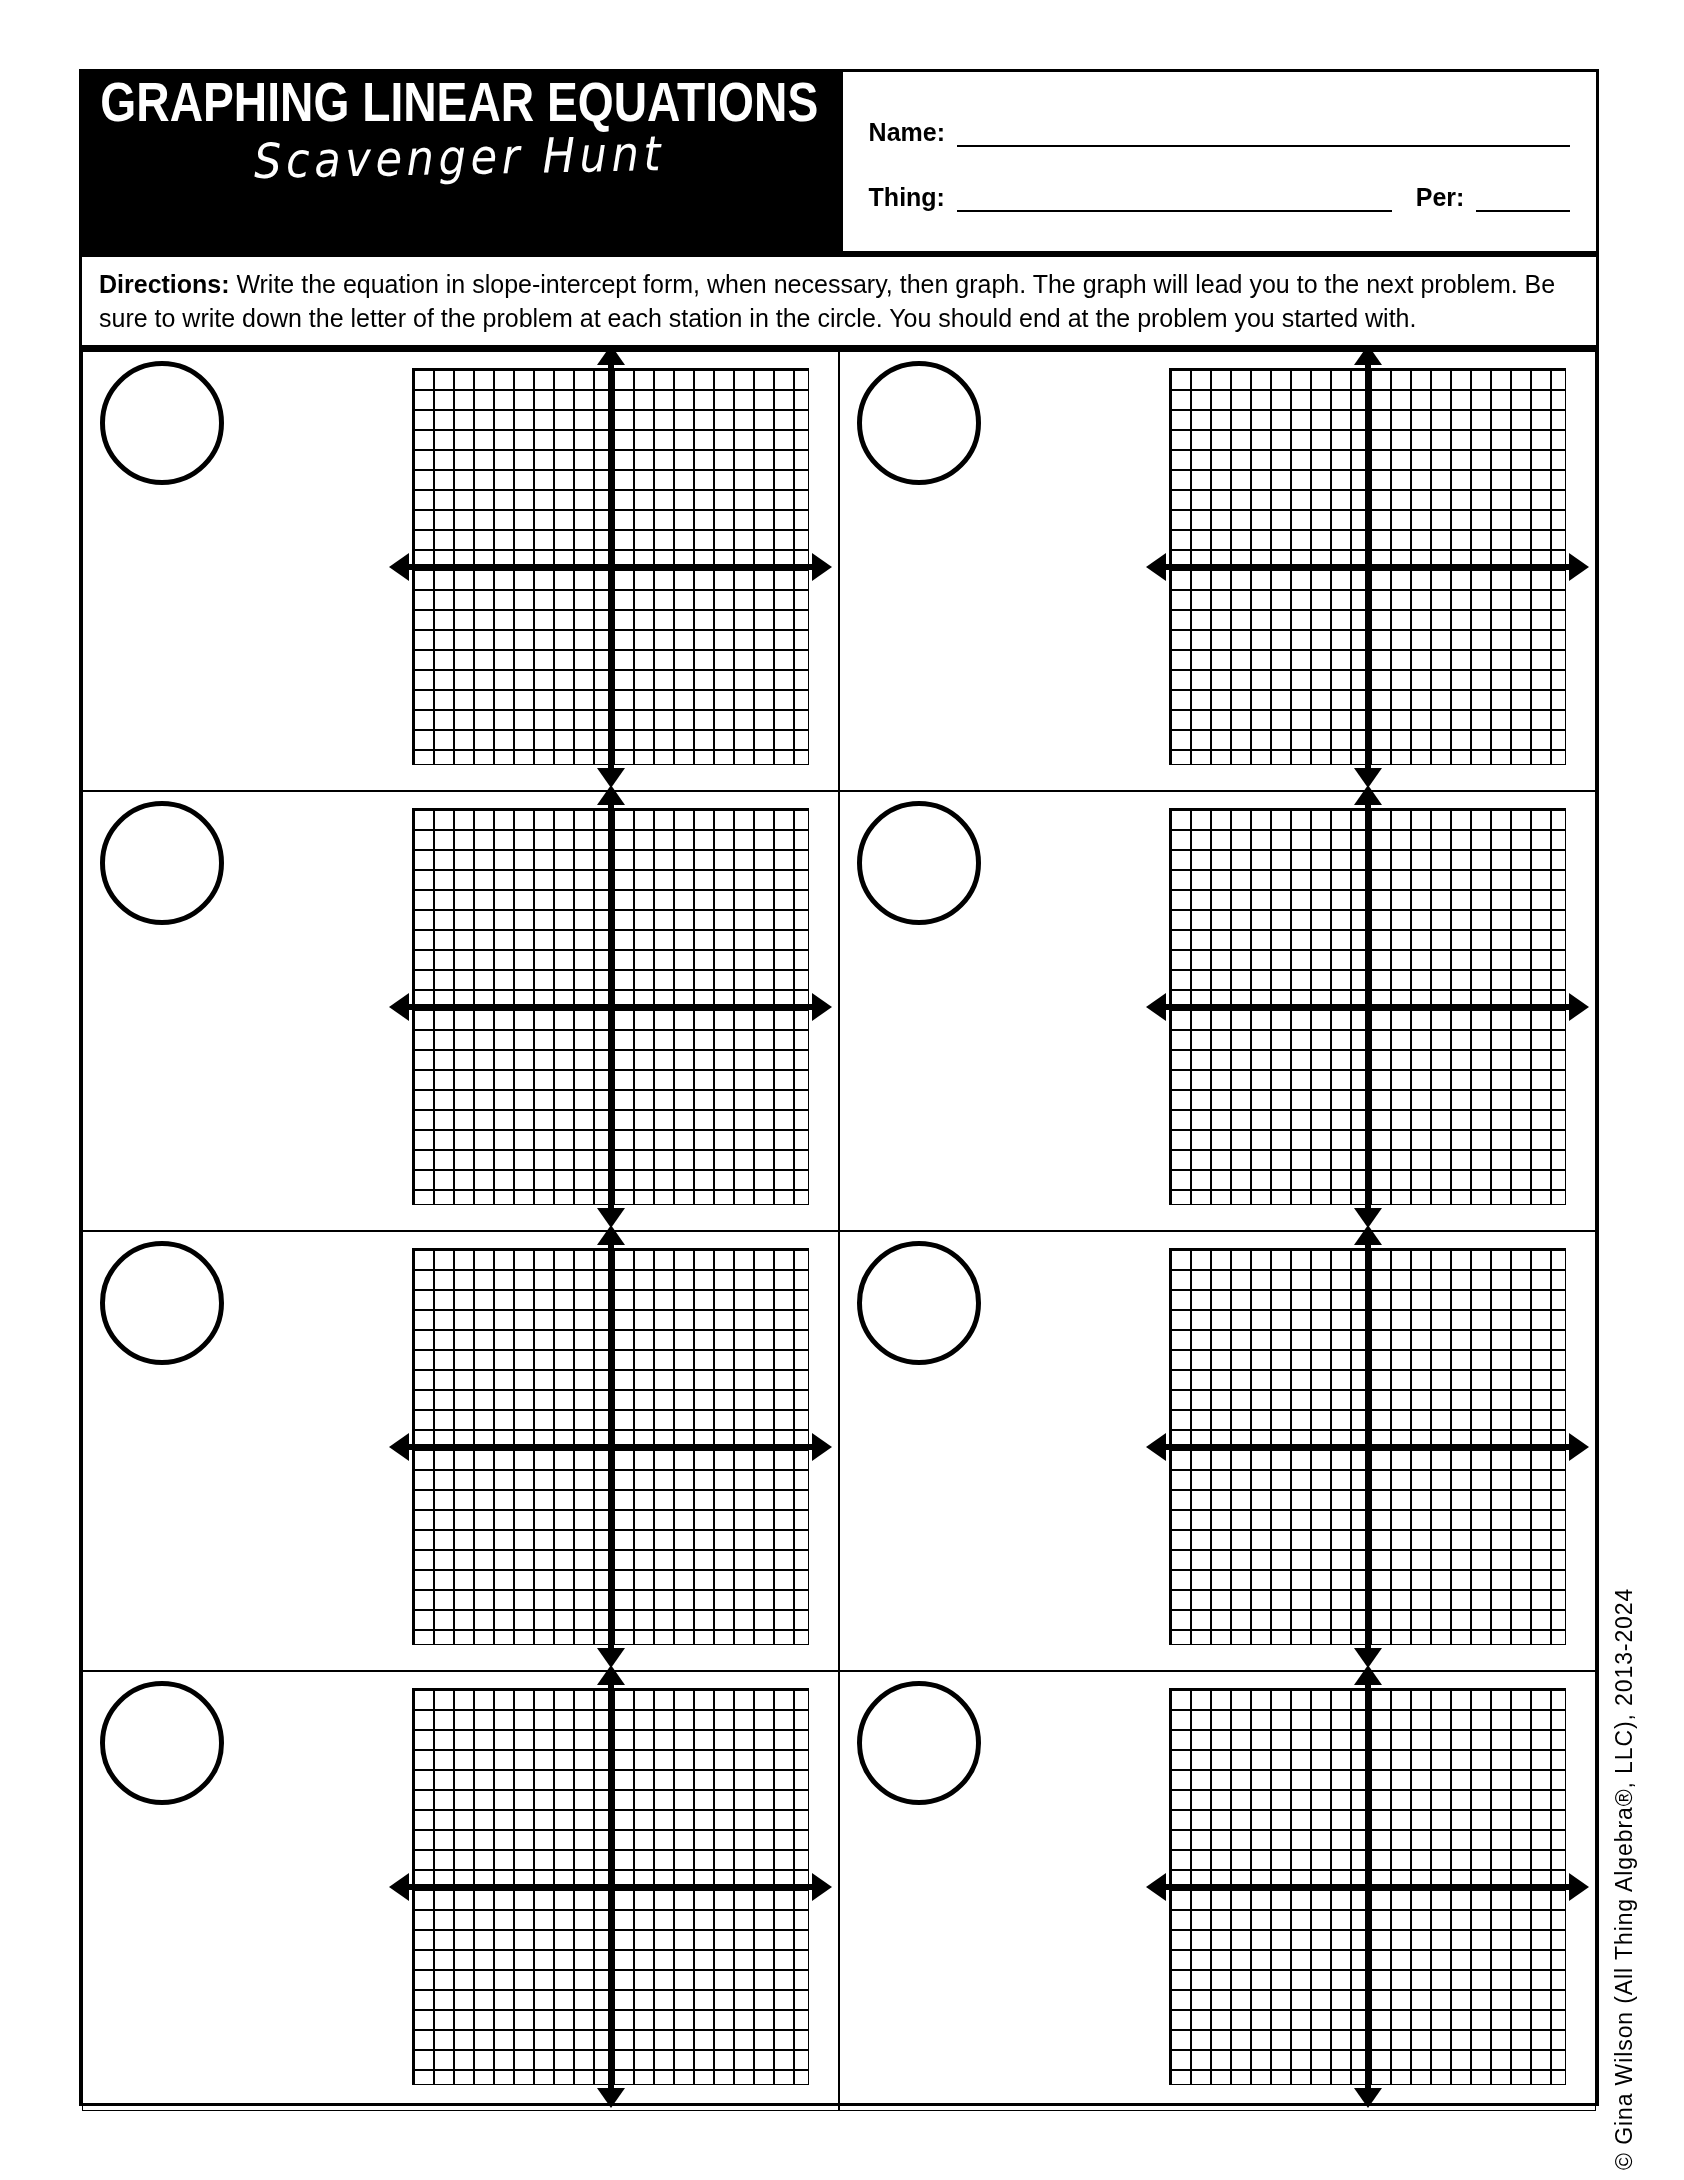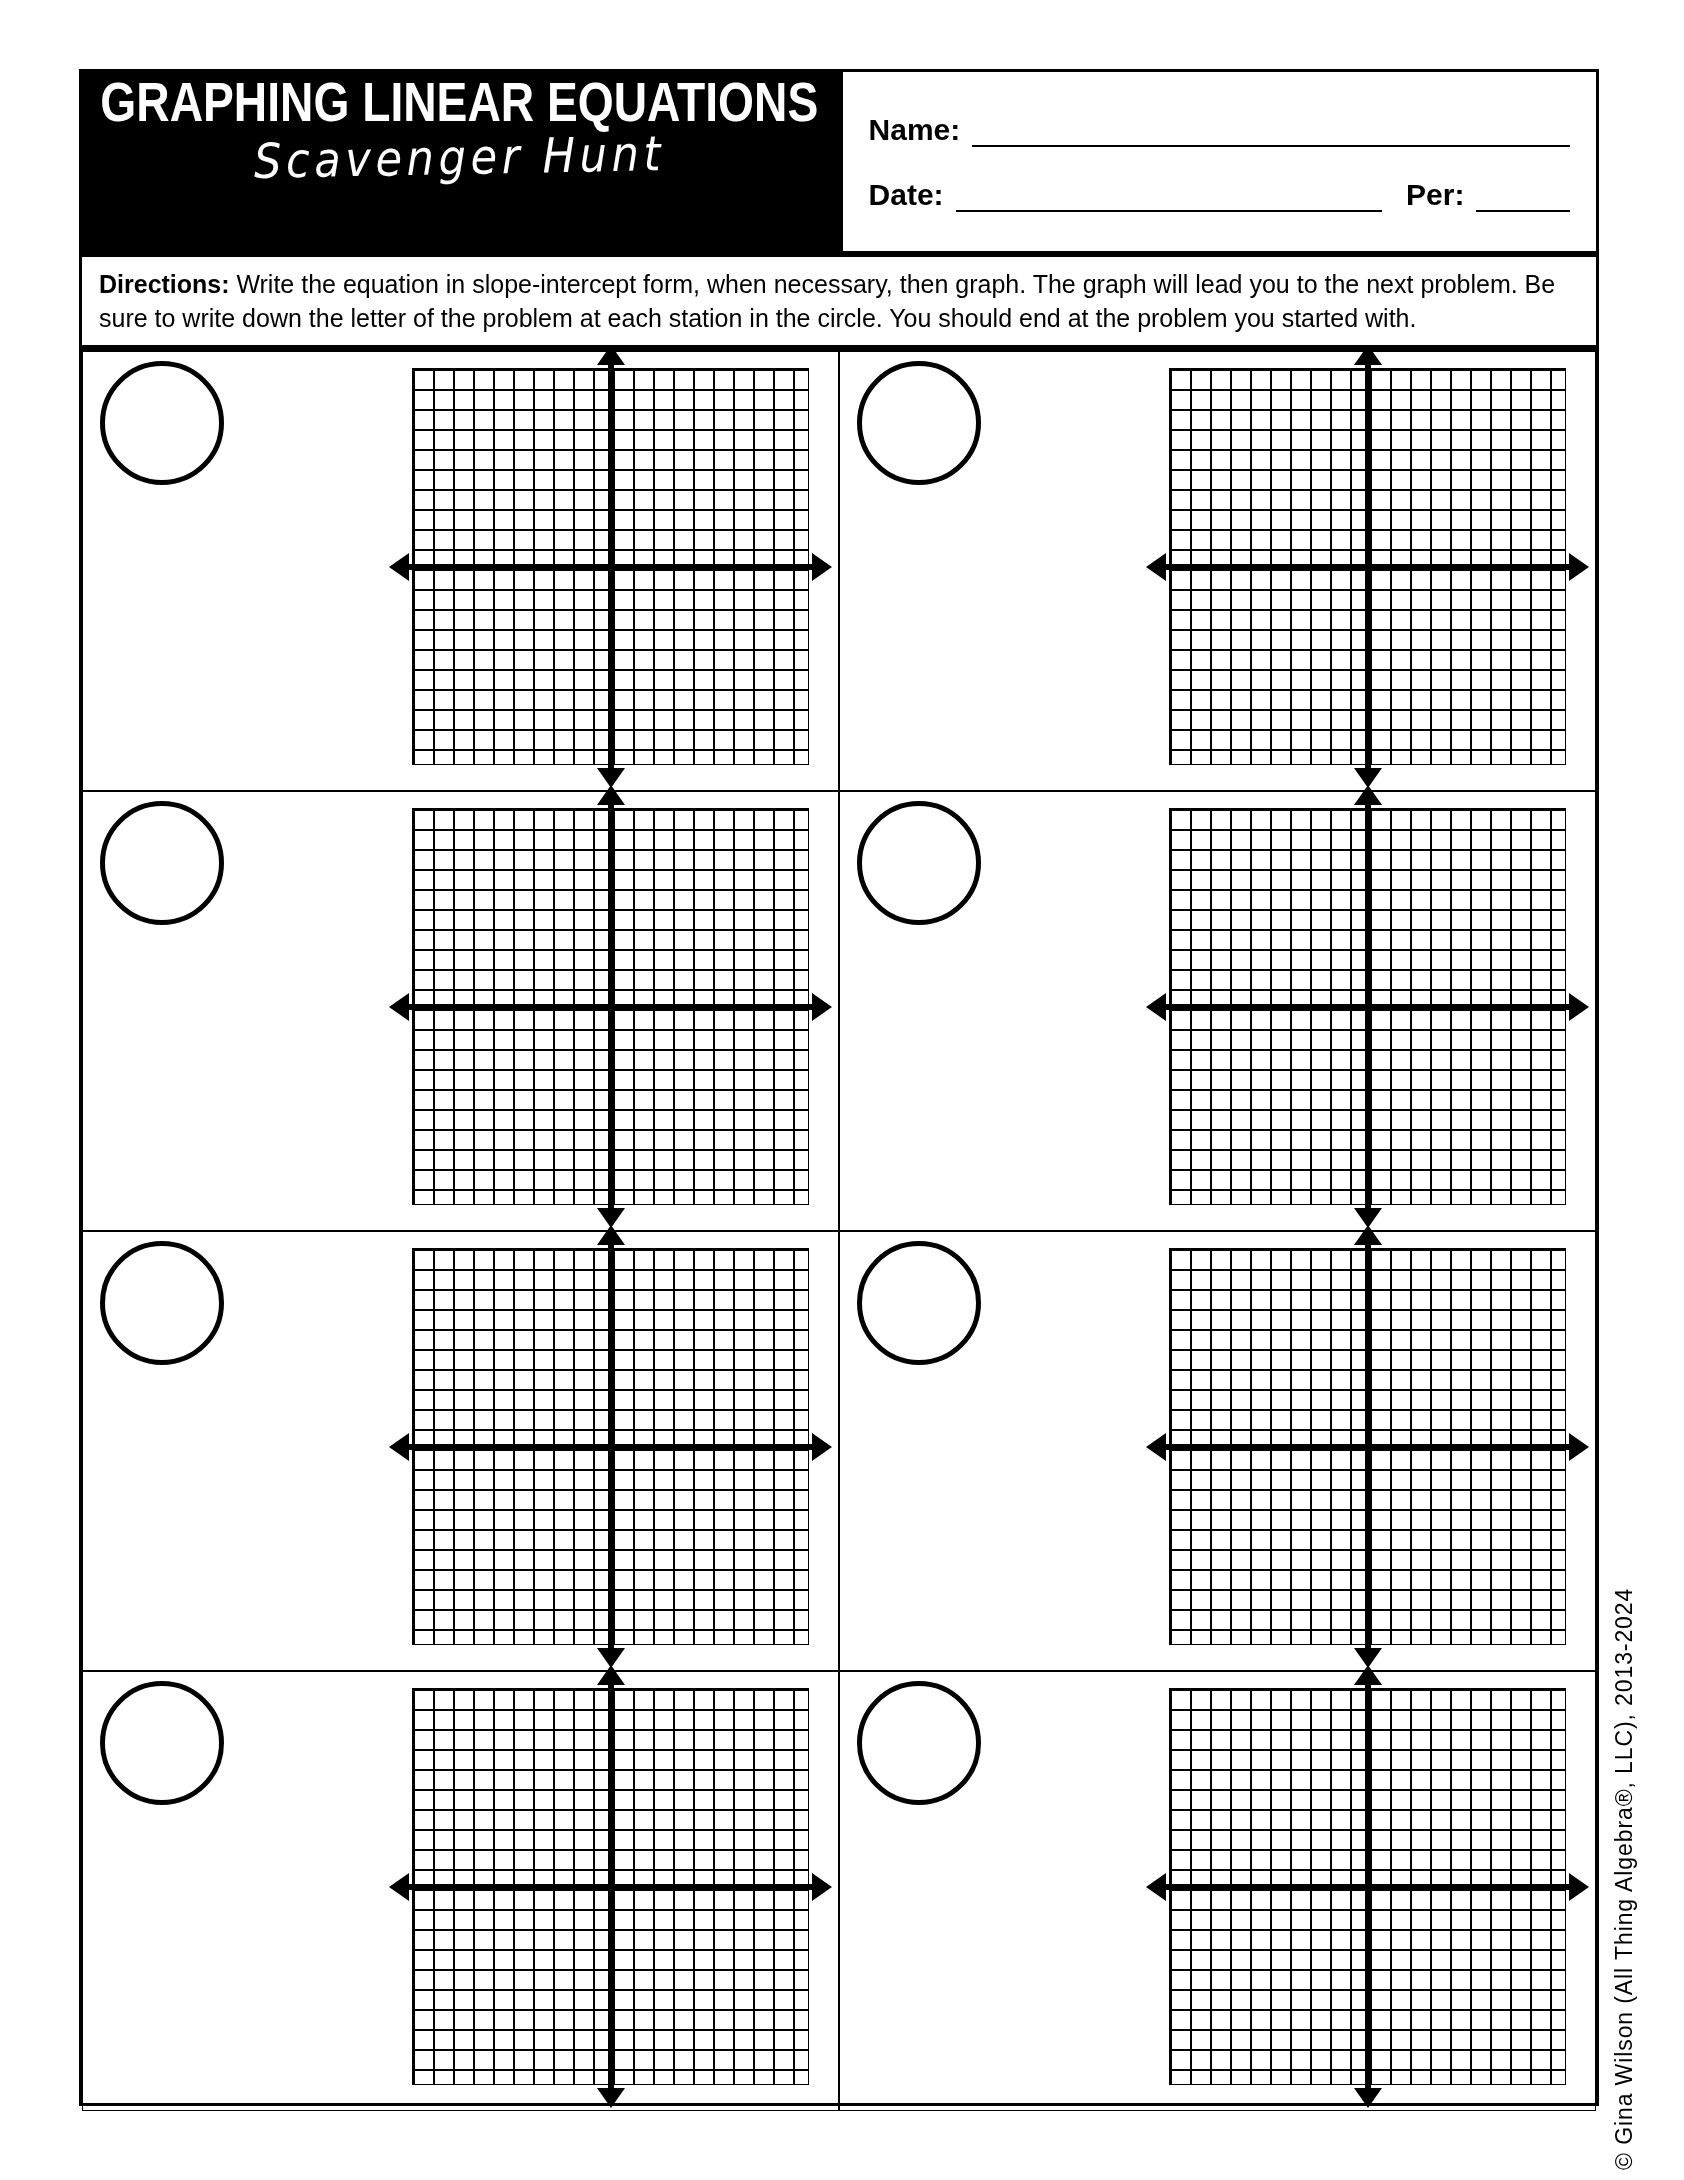--- a/index.html
+++ b/index.html
@@ -18,21 +18,21 @@
     display:inline-block;font-weight:bold;font-size:55px;line-height:56px;
     letter-spacing:0px;white-space:nowrap;transform:scaleX(.84);transform-origin:center;
   }
   .title-box .sub-title{
     font-style:italic;font-size:48px;line-height:55px;letter-spacing:5.1px;
     font-family:"DejaVu Sans",cursive;white-space:nowrap;transform:scaleX(.9) rotate(-1deg);
   }
   .name-panel{
     flex:1;height:100%;box-sizing:border-box;border:3.4px solid #000;background:#fff;
     display:flex;flex-direction:column;justify-content:center;gap:29px;
-    padding:0 25.6px;font-size:30px;font-weight:bold;
+    padding:0 25.6px;font-size:25px;font-weight:bold;
   }
   .field-row{display:flex;align-items:flex-end;}
   .field-row .lbl{white-space:nowrap;padding-right:12px;}
   .blank{border-bottom:2.6px solid #000;height:34px;flex:1;}
   .blank.short{flex:0 0 94px;}
   .per-lbl{margin-left:24px;}
   
   .directions{
     position:absolute;left:79px;top:254px;width:1520px;height:94px;box-sizing:border-box;
     border:3.4px solid #000;background:#fff;
@@ -81,21 +81,21 @@
   <div class="title-box">
     <span class="main-title">GRAPHING LINEAR EQUATIONS</span>
     <span class="sub-title">Scavenger Hunt</span>
   </div>
   <div class="name-panel">
     <div class="field-row">
       <span class="lbl">Name:</span>
       <span class="blank"></span>
     </div>
     <div class="field-row">
-      <span class="lbl">Date:</span>
+      <span class="lbl">Thing:</span>
       <span class="blank"></span>
       <span class="lbl per-lbl">Per:</span>
       <span class="blank short"></span>
     </div>
   </div>
 </div>
 
 <div class="directions">
   <b>Directions:</b><span>Write the equation in slope-intercept form, when necessary, then graph. The graph will lead you to the next problem. Be sure to write down the letter of the problem at each station in the circle. You should end at the problem you started with.</span>
 </div>

